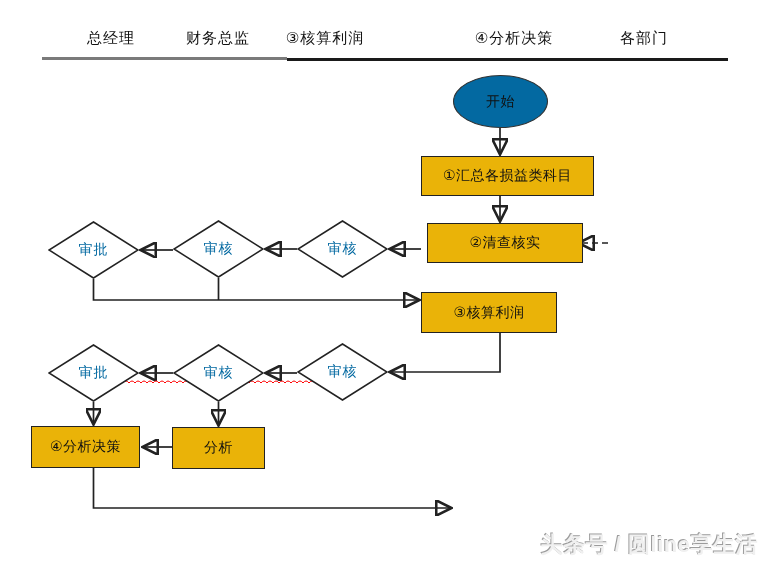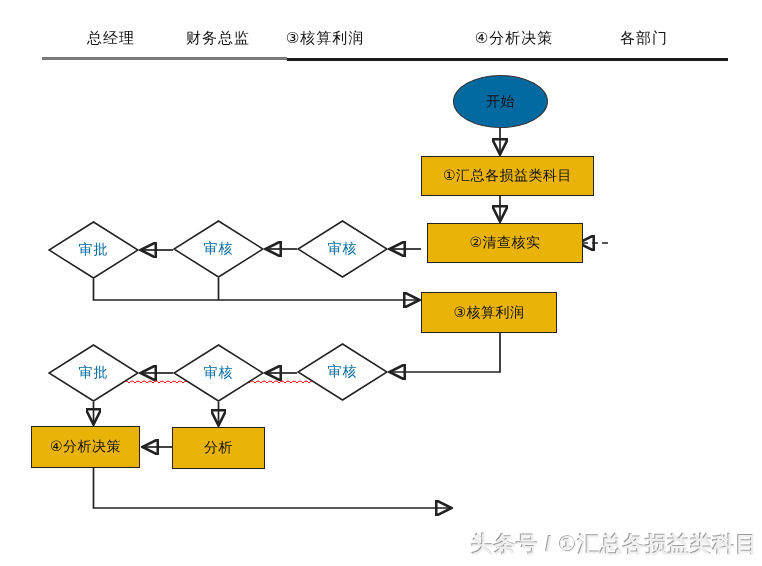--- a/index.html
+++ b/index.html
@@ -142,15 +142,15 @@
     <svg viewBox="0 0 91 58" preserveAspectRatio="none">
         <polygon points="45.5,1 90,29 45.5,57 1,29"></polygon>
       </svg>
     <span class="dlabel">审核</span>
   </div>
 
   <div class="node rect-node" style="left:31px;top:426px;width:109px;height:42px">④分析决策</div>
   <div class="node rect-node" style="left:172px;top:427px;width:93px;height:42px">分析</div>
 
 
-  <div class="watermark">头条号 / ①汇总各损益类科目</div>
+  <div class="watermark">头条号 / 圆line享生活</div>
 
 </div>
 
 </body></html>

